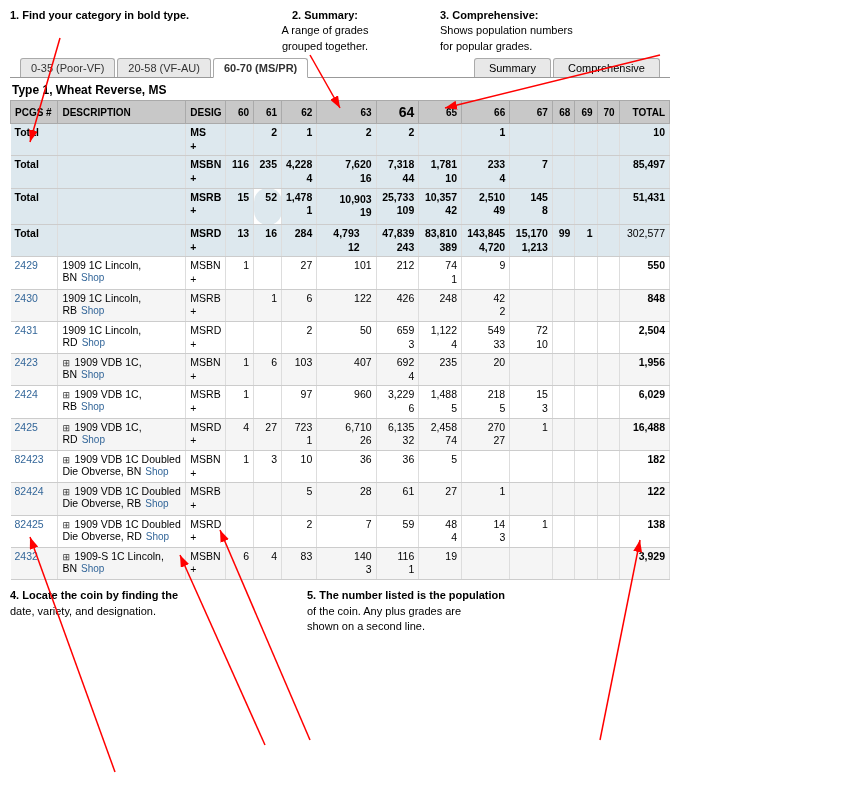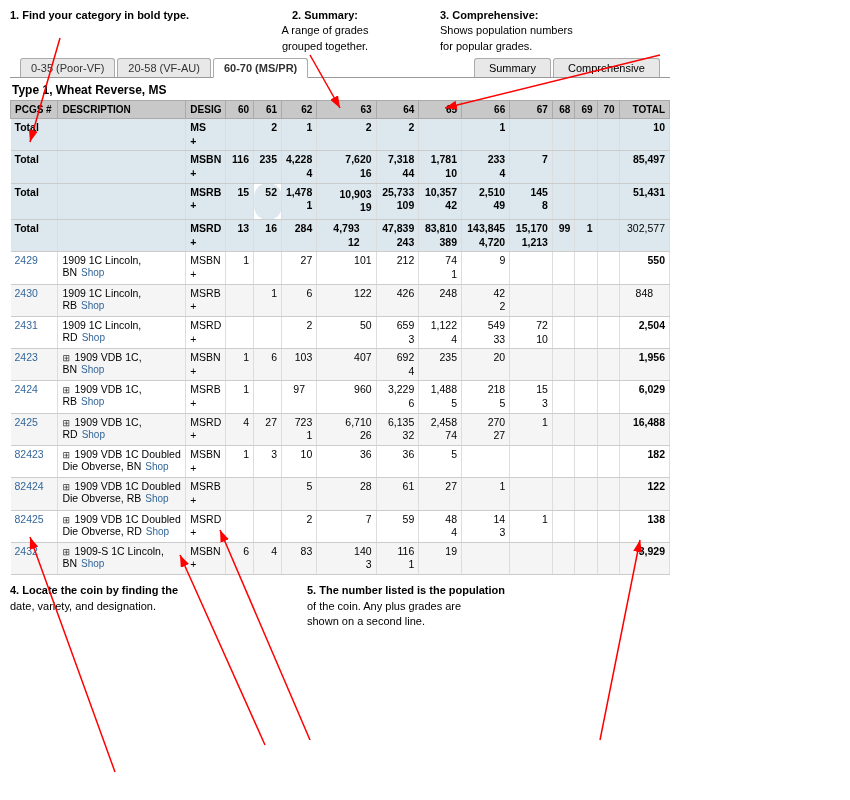--- a/index.html
+++ b/index.html
@@ -97,21 +97,21 @@
     <table style="width:100%; border-collapse:collapse; font-size:10.5px;">
       <thead>
         <tr style="background:#c8c8c8;">
           <th style="padding:3px 4px; text-align:left; border:1px solid #aaa; font-size:10px; width:50px;">PCGS #</th>
           <th style="padding:3px 4px; text-align:left; border:1px solid #aaa; font-size:10px; width:200px;">DESCRIPTION</th>
           <th style="padding:3px 4px; text-align:left; border:1px solid #aaa; font-size:10px; width:40px;">DESIG</th>
           <th style="padding:3px 4px; text-align:right; border:1px solid #aaa; font-size:10px; width:30px;">60</th>
           <th style="padding:3px 4px; text-align:right; border:1px solid #aaa; font-size:10px; width:30px;">61</th>
           <th style="padding:3px 4px; text-align:right; border:1px solid #aaa; font-size:10px; width:35px;">62</th>
           <th style="padding:3px 4px; text-align:right; border:1px solid #aaa; font-size:10px; width:40px;">63</th>
-          <th style="padding:3px 4px; text-align:right; border:1px solid #aaa; font-size:10px; width:45px;">64</th>
+          <th style="padding:3px 4px; text-align:right; border:1px solid #aaa; font-size:14px; width:45px;">64</th>
           <th style="padding:3px 4px; text-align:right; border:1px solid #aaa; font-size:10px; width:45px;">65</th>
           <th style="padding:3px 4px; text-align:right; border:1px solid #aaa; font-size:10px; width:50px;">66</th>
           <th style="padding:3px 4px; text-align:right; border:1px solid #aaa; font-size:10px; width:45px;">67</th>
           <th style="padding:3px 4px; text-align:right; border:1px solid #aaa; font-size:10px; width:25px;">68</th>
           <th style="padding:3px 4px; text-align:right; border:1px solid #aaa; font-size:10px; width:25px;">69</th>
           <th style="padding:3px 4px; text-align:right; border:1px solid #aaa; font-size:10px; width:25px;">70</th>
           <th style="padding:3px 4px; text-align:right; border:1px solid #aaa; font-size:10px; width:55px;">TOTAL</th>
         </tr>
       </thead>
       <tbody id="table-body">
@@ -208,21 +208,21 @@
             <td style="padding: 2px 4px; border-right: 1px solid rgb(221, 221, 221); border-bottom: 1px solid rgb(204, 204, 204); vertical-align: top; text-align: right;">1</td>
             <td style="padding: 2px 4px; border-right: 1px solid rgb(221, 221, 221); border-bottom: 1px solid rgb(204, 204, 204); vertical-align: top; text-align: right;">6</td>
             <td style="padding: 2px 4px; border-right: 1px solid rgb(221, 221, 221); border-bottom: 1px solid rgb(204, 204, 204); vertical-align: top; text-align: right;">122</td>
             <td style="padding: 2px 4px; border-right: 1px solid rgb(221, 221, 221); border-bottom: 1px solid rgb(204, 204, 204); vertical-align: top; text-align: right;">426</td>
             <td style="padding: 2px 4px; border-right: 1px solid rgb(221, 221, 221); border-bottom: 1px solid rgb(204, 204, 204); vertical-align: top; text-align: right;">248</td>
             <td style="padding: 2px 4px; border-right: 1px solid rgb(221, 221, 221); border-bottom: 1px solid rgb(204, 204, 204); vertical-align: top; text-align: right; line-height: 1.3;">42<br>2</td>
             <td style="padding: 2px 4px; border-right: 1px solid rgb(221, 221, 221); border-bottom: 1px solid rgb(204, 204, 204); vertical-align: top; text-align: right;"></td>
             <td style="padding: 2px 4px; border-right: 1px solid rgb(221, 221, 221); border-bottom: 1px solid rgb(204, 204, 204); vertical-align: top; text-align: right;"></td>
             <td style="padding: 2px 4px; border-right: 1px solid rgb(221, 221, 221); border-bottom: 1px solid rgb(204, 204, 204); vertical-align: top; text-align: right;"></td>
             <td style="padding: 2px 4px; border-right: 1px solid rgb(221, 221, 221); border-bottom: 1px solid rgb(204, 204, 204); vertical-align: top; text-align: right;"></td>
-            <td style="padding: 2px 4px; border-right: 1px solid rgb(221, 221, 221); border-bottom: 1px solid rgb(204, 204, 204); vertical-align: top; text-align: center; font-weight: normal;">848</td>
+            <td style="padding: 2px 4px; border-right: 1px solid rgb(221, 221, 221); border-bottom: 1px solid rgb(204, 204, 204); vertical-align: top; text-align: right; font-weight: bold;">848</td>
           </tr>
           <tr style="background: rgb(255, 255, 255);">
             <td style="padding: 2px 4px; border-right: 1px solid rgb(221, 221, 221); border-bottom: 1px solid rgb(204, 204, 204); vertical-align: top;"><a href="#" style="color: rgb(51, 102, 153); text-decoration: none;">2431</a></td>
             <td style="padding: 2px 4px; border-right: 1px solid rgb(221, 221, 221); border-bottom: 1px solid rgb(204, 204, 204); vertical-align: top;">1909 1C Lincoln, RD<span style="color: rgb(51, 102, 153); font-size: 10px; margin-left: 4px; cursor: pointer;">Shop</span></td>
             <td style="padding: 2px 4px; border-right: 1px solid rgb(221, 221, 221); border-bottom: 1px solid rgb(204, 204, 204); vertical-align: top; text-align: left; line-height: 1.3;">MSRD<br>+</td>
             <td style="padding: 2px 4px; border-right: 1px solid rgb(221, 221, 221); border-bottom: 1px solid rgb(204, 204, 204); vertical-align: top; text-align: right;"></td>
             <td style="padding: 2px 4px; border-right: 1px solid rgb(221, 221, 221); border-bottom: 1px solid rgb(204, 204, 204); vertical-align: top; text-align: right;"></td>
             <td style="padding: 2px 4px; border-right: 1px solid rgb(221, 221, 221); border-bottom: 1px solid rgb(204, 204, 204); vertical-align: top; text-align: right;">2</td>
             <td style="padding: 2px 4px; border-right: 1px solid rgb(221, 221, 221); border-bottom: 1px solid rgb(204, 204, 204); vertical-align: top; text-align: right;">50</td>
             <td style="padding: 2px 4px; border-right: 1px solid rgb(221, 221, 221); border-bottom: 1px solid rgb(204, 204, 204); vertical-align: top; text-align: right; line-height: 1.3;">659<br>3</td>
@@ -250,21 +250,21 @@
             <td style="padding: 2px 4px; border-right: 1px solid rgb(221, 221, 221); border-bottom: 1px solid rgb(204, 204, 204); vertical-align: top; text-align: right;"></td>
             <td style="padding: 2px 4px; border-right: 1px solid rgb(221, 221, 221); border-bottom: 1px solid rgb(204, 204, 204); vertical-align: top; text-align: right;"></td>
             <td style="padding: 2px 4px; border-right: 1px solid rgb(221, 221, 221); border-bottom: 1px solid rgb(204, 204, 204); vertical-align: top; text-align: right; font-weight: bold;">1,956</td>
           </tr>
           <tr style="background: rgb(255, 255, 255);">
             <td style="padding: 2px 4px; border-right: 1px solid rgb(221, 221, 221); border-bottom: 1px solid rgb(204, 204, 204); vertical-align: top;"><a href="#" style="color: rgb(51, 102, 153); text-decoration: none;">2424</a></td>
             <td style="padding: 2px 4px; border-right: 1px solid rgb(221, 221, 221); border-bottom: 1px solid rgb(204, 204, 204); vertical-align: top;"><span style="color: rgb(51, 51, 51); font-size: 9px; margin-right: 2px; cursor: pointer;">⊞ </span>1909 VDB 1C, RB<span style="color: rgb(51, 102, 153); font-size: 10px; margin-left: 4px; cursor: pointer;">Shop</span></td>
             <td style="padding: 2px 4px; border-right: 1px solid rgb(221, 221, 221); border-bottom: 1px solid rgb(204, 204, 204); vertical-align: top; text-align: left; line-height: 1.3;">MSRB<br>+</td>
             <td style="padding: 2px 4px; border-right: 1px solid rgb(221, 221, 221); border-bottom: 1px solid rgb(204, 204, 204); vertical-align: top; text-align: right;">1</td>
             <td style="padding: 2px 4px; border-right: 1px solid rgb(221, 221, 221); border-bottom: 1px solid rgb(204, 204, 204); vertical-align: top; text-align: right;"></td>
-            <td style="padding: 2px 4px; border-right: 1px solid rgb(221, 221, 221); border-bottom: 1px solid rgb(204, 204, 204); vertical-align: top; text-align: center;">97</td>
+            <td style="padding: 2px 4px; border-right: 1px solid rgb(221, 221, 221); border-bottom: 1px solid rgb(204, 204, 204); vertical-align: top; text-align: right;">97</td>
             <td style="padding: 2px 4px; border-right: 1px solid rgb(221, 221, 221); border-bottom: 1px solid rgb(204, 204, 204); vertical-align: top; text-align: right;">960</td>
             <td style="padding: 2px 4px; border-right: 1px solid rgb(221, 221, 221); border-bottom: 1px solid rgb(204, 204, 204); vertical-align: top; text-align: right; line-height: 1.3;">3,229<br>6</td>
             <td style="padding: 2px 4px; border-right: 1px solid rgb(221, 221, 221); border-bottom: 1px solid rgb(204, 204, 204); vertical-align: top; text-align: right; line-height: 1.3;">1,488<br>5</td>
             <td style="padding: 2px 4px; border-right: 1px solid rgb(221, 221, 221); border-bottom: 1px solid rgb(204, 204, 204); vertical-align: top; text-align: right; line-height: 1.3;">218<br>5</td>
             <td style="padding: 2px 4px; border-right: 1px solid rgb(221, 221, 221); border-bottom: 1px solid rgb(204, 204, 204); vertical-align: top; text-align: right; line-height: 1.3;">15<br>3</td>
             <td style="padding: 2px 4px; border-right: 1px solid rgb(221, 221, 221); border-bottom: 1px solid rgb(204, 204, 204); vertical-align: top; text-align: right;"></td>
             <td style="padding: 2px 4px; border-right: 1px solid rgb(221, 221, 221); border-bottom: 1px solid rgb(204, 204, 204); vertical-align: top; text-align: right;"></td>
             <td style="padding: 2px 4px; border-right: 1px solid rgb(221, 221, 221); border-bottom: 1px solid rgb(204, 204, 204); vertical-align: top; text-align: right;"></td>
             <td style="padding: 2px 4px; border-right: 1px solid rgb(221, 221, 221); border-bottom: 1px solid rgb(204, 204, 204); vertical-align: top; text-align: right; font-weight: bold;">6,029</td>
           </tr>

